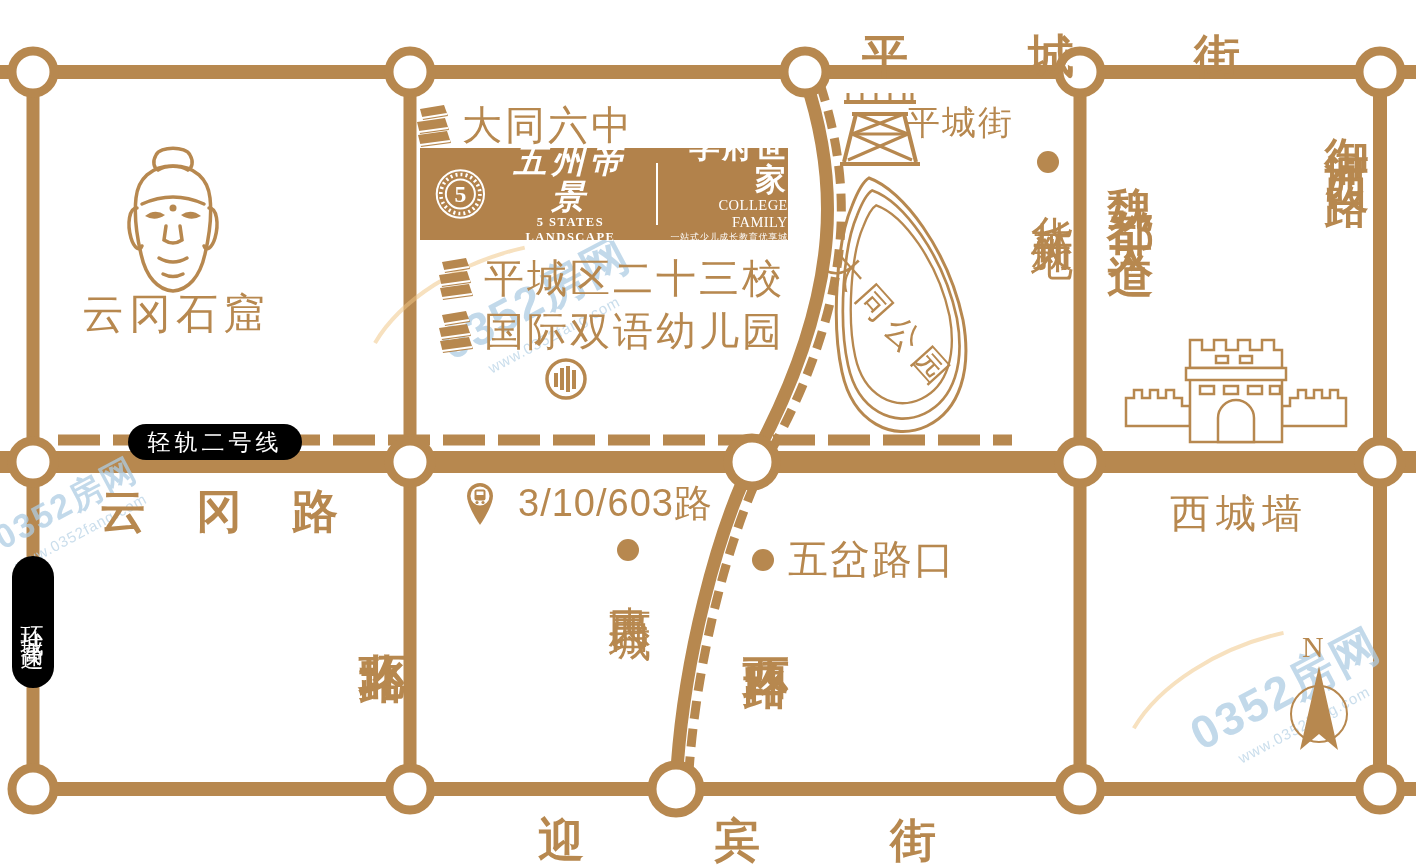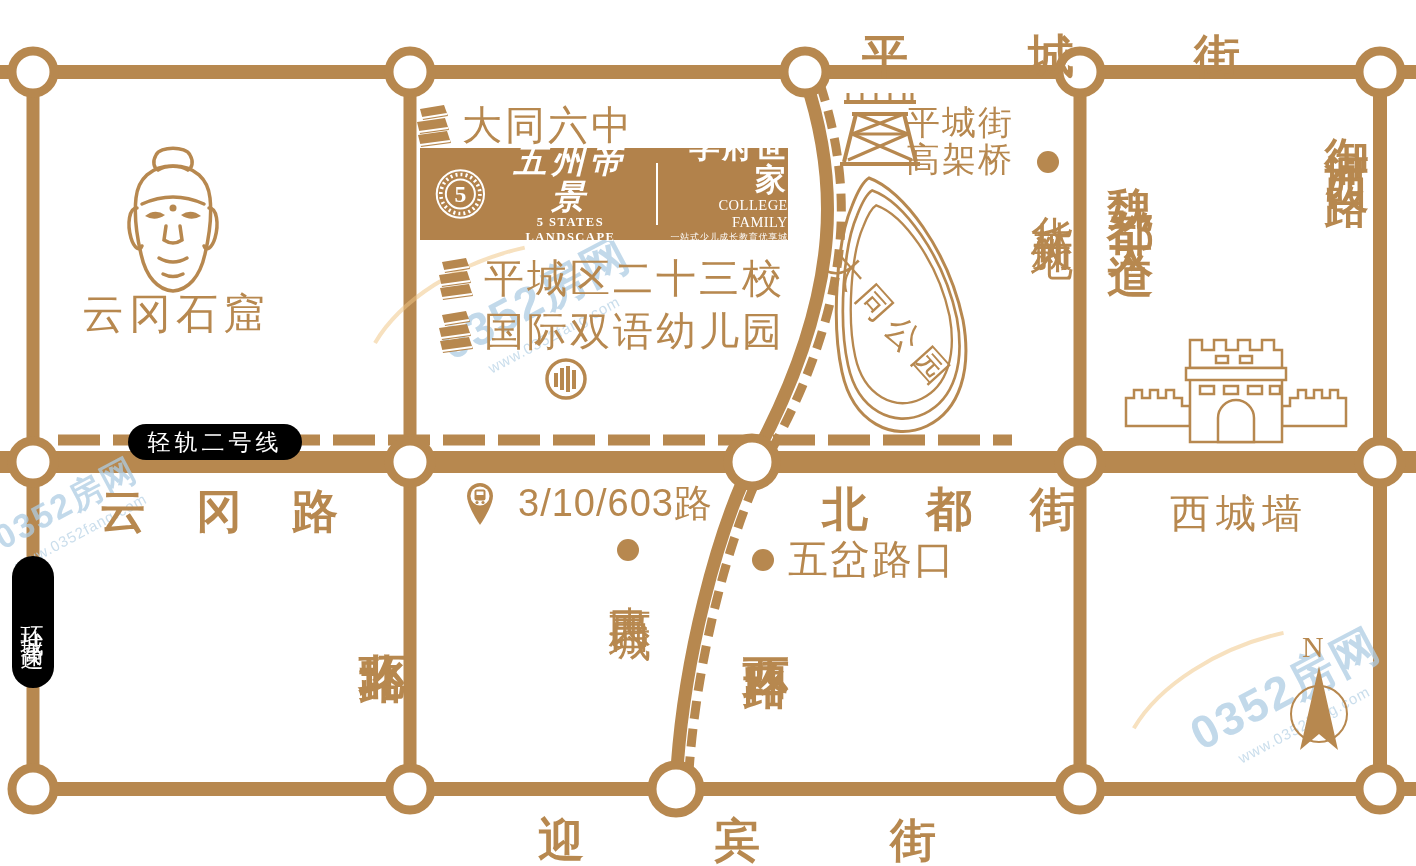--- a/index.html
+++ b/index.html
@@ -87,21 +87,20 @@
   <div class="wm" style="left:1120px;top:620px;width:320px;">
     <svg width="200" height="40" viewBox="0 0 200 40">
       <path d="M8,34 C50,8 120,2 185,20" stroke="#f0c584" stroke-width="4" fill="none" opacity=".7"></path>
     </svg>
     <div class="wm-brand">0352房网</div>
     <div class="wm-url">www.0352fang.com</div>
   </div>
 
   <div class="road-label" style="left:862px;top:26px;font-size:46px;letter-spacing:120px;">平城街</div>
   <div class="road-label" style="left:100px;top:481px;font-size:46px;letter-spacing:50px;">云冈路</div>
-  <div class="road-label" style="left:822px;top:479px;font-size:46px;letter-spacing:58px;">北都街</div>
   <div class="road-label" style="left:538px;top:810px;font-size:46px;letter-spacing:130px;">迎宾街</div>
   <div class="v-label bold" style="left:1100px;top:150px;font-size:46px;letter-spacing:22px;">魏都大道</div>
   <div class="v-label bold" style="left:1318px;top:102px;font-size:44px;letter-spacing:16px;">御河西路</div>
   <div class="v-label bold" style="left:352px;top:616px;font-size:46px;letter-spacing:3px;">北环路</div>
   <div class="v-label bold" style="left:736px;top:622px;font-size:46px;letter-spacing:3px;">西环路</div>
 
   <div class="pill" style="left:128px;top:424px;width:174px;height:36px;border-radius:18px;font-size:23px;letter-spacing:4px;">轻轨二号线</div>
   <div class="pill" style="left:12px;top:556px;width:42px;height:132px;border-radius:21px;writing-mode:vertical-rl;text-orientation:upright;font-size:23px;letter-spacing:7px;">环城高速</div>
 
   <svg class="abs" style="left:112px;top:142px;" width="122" height="152" viewBox="0 0 122 152">
@@ -218,21 +217,20 @@
           <line x1="74" y1="12" x2="74" y2="3"></line>
         <line x1="18" y1="24" x2="70" y2="44"></line>
           <line x1="66" y1="24" x2="14" y2="44"></line>
         <line x1="14" y1="44" x2="74" y2="70"></line>
           <line x1="70" y1="44" x2="10" y2="70"></line>
         <line x1="14" y1="44" x2="70" y2="44"></line>
       </g>
     </g>
   </svg>
   <div class="abs poi-text" style="left:906px;top:100px;font-size:34px;letter-spacing:2px;">平城街</div>
-  <div class="abs poi-text" style="left:906px;top:137px;font-size:34px;letter-spacing:2px;">高架桥</div>
 
   <div class="park-label">大同公园</div>
 
   <div class="dot" style="left:1037px;top:151px;"></div>
   <div class="v-label" style="left:1024px;top:182px;font-size:42px;letter-spacing:6px;">华林新天地</div>
 
   <div class="dot" style="left:617px;top:539px;"></div>
   <div class="v-label" style="left:602px;top:572px;font-size:42px;letter-spacing:5px;">惠民西城</div>
 
   <div class="poi-row" style="left:752px;top:532px;gap:14px;align-items:center;">

